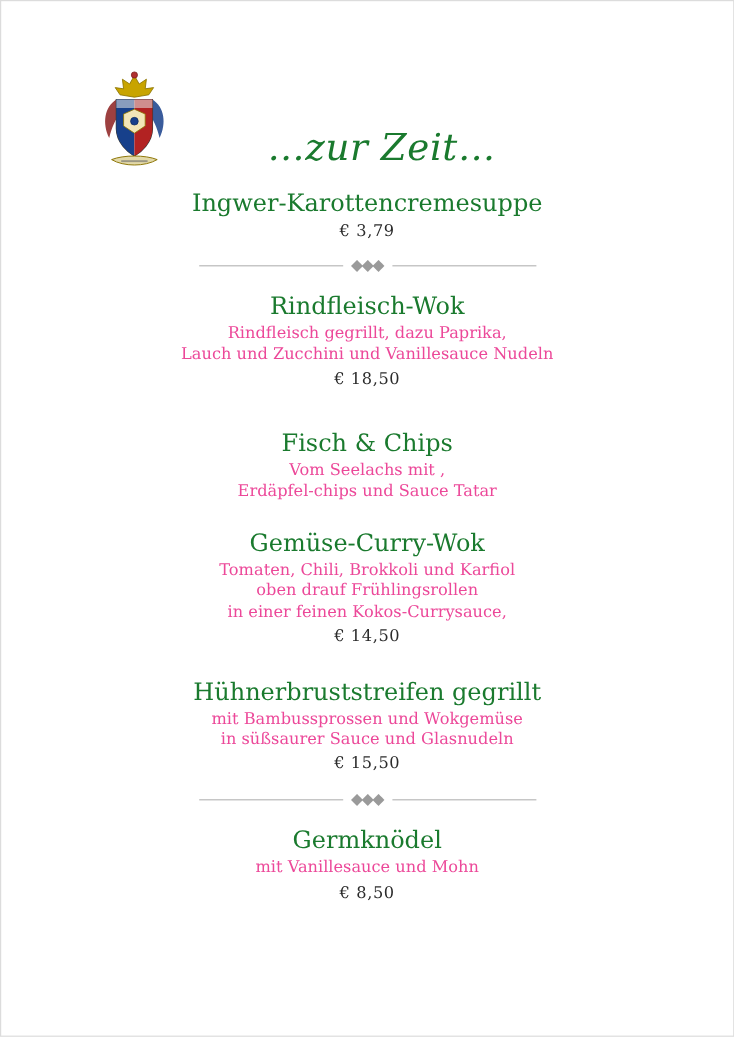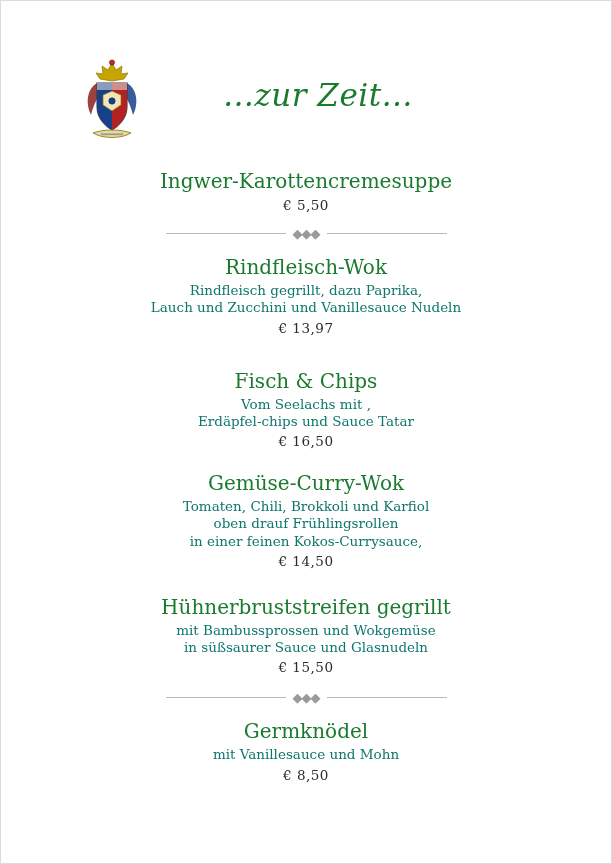--- a/index.html
+++ b/index.html
@@ -25,52 +25,52 @@
     position: absolute;
     left: 80px;
     top: 58px;
     width: 62px;
     height: 86px;
   }
   .title {
     position: absolute;
     left: 0;
     right: 0;
-    top: 76px;
+    top: 104px;
     text-align: center;
     font-family: "DejaVu Serif", serif;
     font-style: italic;
     font-size: 31px;
     color: #1a7a2e;
     letter-spacing: 0.5px;
     padding-left: 24px;
   }
   .menu {
     position: absolute;
     left: 0;
     right: 0;
-    top: 168px;
+    top: 156px;
     padding: 0 78px;
     box-sizing: border-box;
   }
   .item {
     text-align: center;
     margin-bottom: 14px;
   }
   .item-name {
     font-family: "DejaVu Serif", serif;
     font-size: 20px;
     color: #1a7a2e;
     line-height: 1.25;
     margin-bottom: 2px;
   }
   .item-desc {
     font-family: "DejaVu Serif", serif;
     font-size: 13.5px;
-    color: #0f766e;
+    color: #ec4899;
     line-height: 1.28;
   }
   .item-price {
     font-family: "DejaVu Serif", serif;
     font-size: 13.5px;
     color: #2b2b2b;
     margin-top: 3px;
     letter-spacing: 0.5px;
   }
   .divider {
@@ -121,40 +121,39 @@
       <rect x="20" y="74.5" width="22" height="1.6" fill="#6b6b6b" opacity="0.6"></rect>
     </svg>
   </div>
 
   <div class="title">…zur Zeit…</div>
 
   <div class="menu">
 
     <div class="item">
       <div class="item-name">Ingwer-Karottencremesuppe</div>
-      <div class="item-price">€  5,50</div>
+      <div class="item-price">€  3,79</div>
     </div>
     <div class="divider">
       <span class="line"></span>
       <span class="orn">◆◆◆</span>
       <span class="line"></span>
     </div>
 
     <div class="item">
       <div class="item-name">Rindfleisch-Wok</div>
       <div class="item-desc">Rindfleisch gegrillt, dazu Paprika,</div>
       <div class="item-desc">Lauch und Zucchini und Vanillesauce Nudeln</div>
-      <div class="item-price">€ 13,97</div>
+      <div class="item-price">€ 18,50</div>
     </div>
 
     <div class="item" style="margin-top:33px;">
       <div class="item-name">Fisch &amp; Chips</div>
       <div class="item-desc">Vom Seelachs mit ,</div>
       <div class="item-desc">Erdäpfel-chips und Sauce Tatar</div>
-      <div class="item-price">€ 16,50</div>
     </div>
 
     <div class="item" style="margin-top:22px;">
       <div class="item-name">Gemüse-Curry-Wok</div>
       <div class="item-desc">Tomaten, Chili, Brokkoli und Karfiol</div>
       <div class="item-desc">oben drauf Frühlingsrollen</div>
       <div class="item-desc">in einer feinen Kokos-Currysauce,</div>
       <div class="item-price">€ 14,50</div>
     </div>
 

